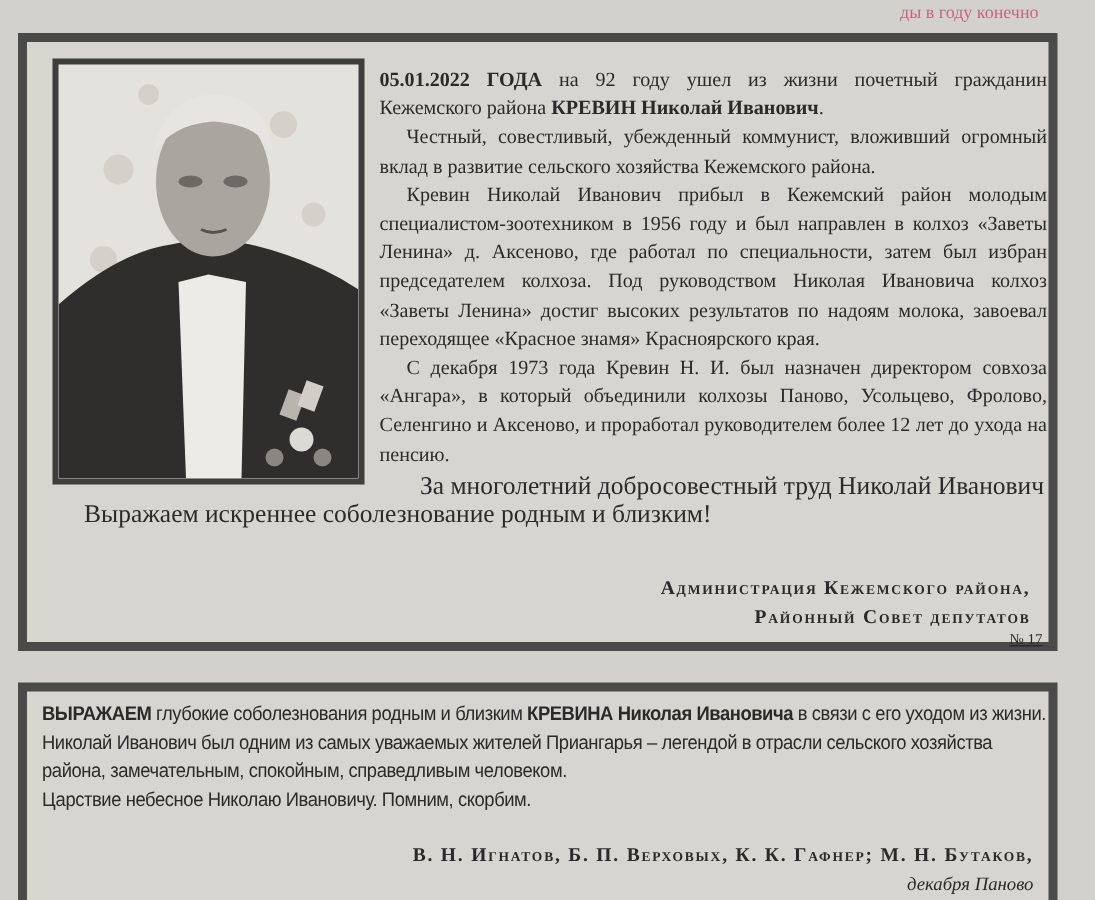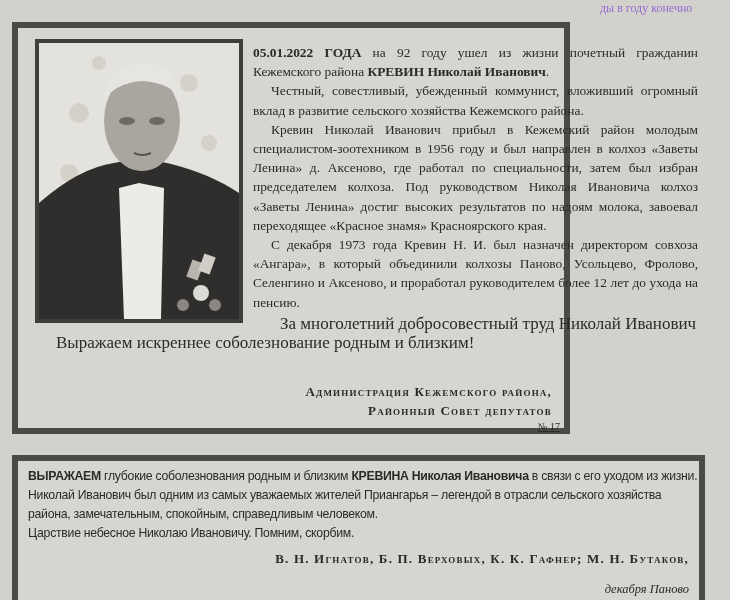--- a/index.html
+++ b/index.html
@@ -5,26 +5,26 @@
     html, body { margin: 0; padding: 0; }
     body {
       width: 730px; height: 600px; overflow: hidden;
       background: #d2d1cc;
       font-family: "Liberation Serif", "DejaVu Serif", serif;
       color: #2a2a2a;
       position: relative;
     }
     .bleed {
       position: absolute; left: 0; top: 0; width: 730px; height: 22px;
-      color: #6d28d9; font-size: 12px; line-height: 12px; overflow: hidden;
+      color: #be185d; font-size: 12px; line-height: 12px; overflow: hidden;
       white-space: nowrap; opacity: 0.6;
     }
     .bleed span { position: absolute; }
     .box1 {
-      position: absolute; left: 12px; top: 22px; width: 558px; height: 412px;
+      position: absolute; left: 12px; top: 22px; width: 693px; height: 412px;
       border: 6px solid #4a4a48; background: #d6d5d0; box-sizing: border-box;
     }
     .photo {
       position: absolute; left: 17px; top: 11px; width: 208px; height: 284px;
       border: 4px solid #3e3e3c; box-sizing: border-box;
       background: #cfcdc6; overflow: hidden;
     }
     .photo svg { display: block; }
     .text1 {
       position: absolute; left: 235px; top: 15px; width: 445px;
@@ -49,21 +49,21 @@
       border: 6px solid #4a4a48; background: #d6d5d0; box-sizing: border-box;
     }
     .text2 {
       position: absolute; left: 10px; top: 5px; width: 672px;
       font-family: "Liberation Sans", "DejaVu Sans", sans-serif;
       font-size: 13.2px; line-height: 19px; letter-spacing: -0.3px;
       transform: scaleX(0.93); transform-origin: left top; width: 722px;
     }
     .text2 p { margin: 0; }
     .sig2 {
-      position: absolute; right: 10px; top: 90px; font-weight: bold;
+      position: absolute; right: 10px; top: 101px; font-weight: bold;
       font-variant: small-caps; letter-spacing: 1.2px; font-size: 13px;
     }
     .residents {
       position: absolute; right: 10px; top: 121px; font-style: italic; font-size: 12.5px;
     }
   </style>
 </head>
 <body>
 
 <div class="bleed">

